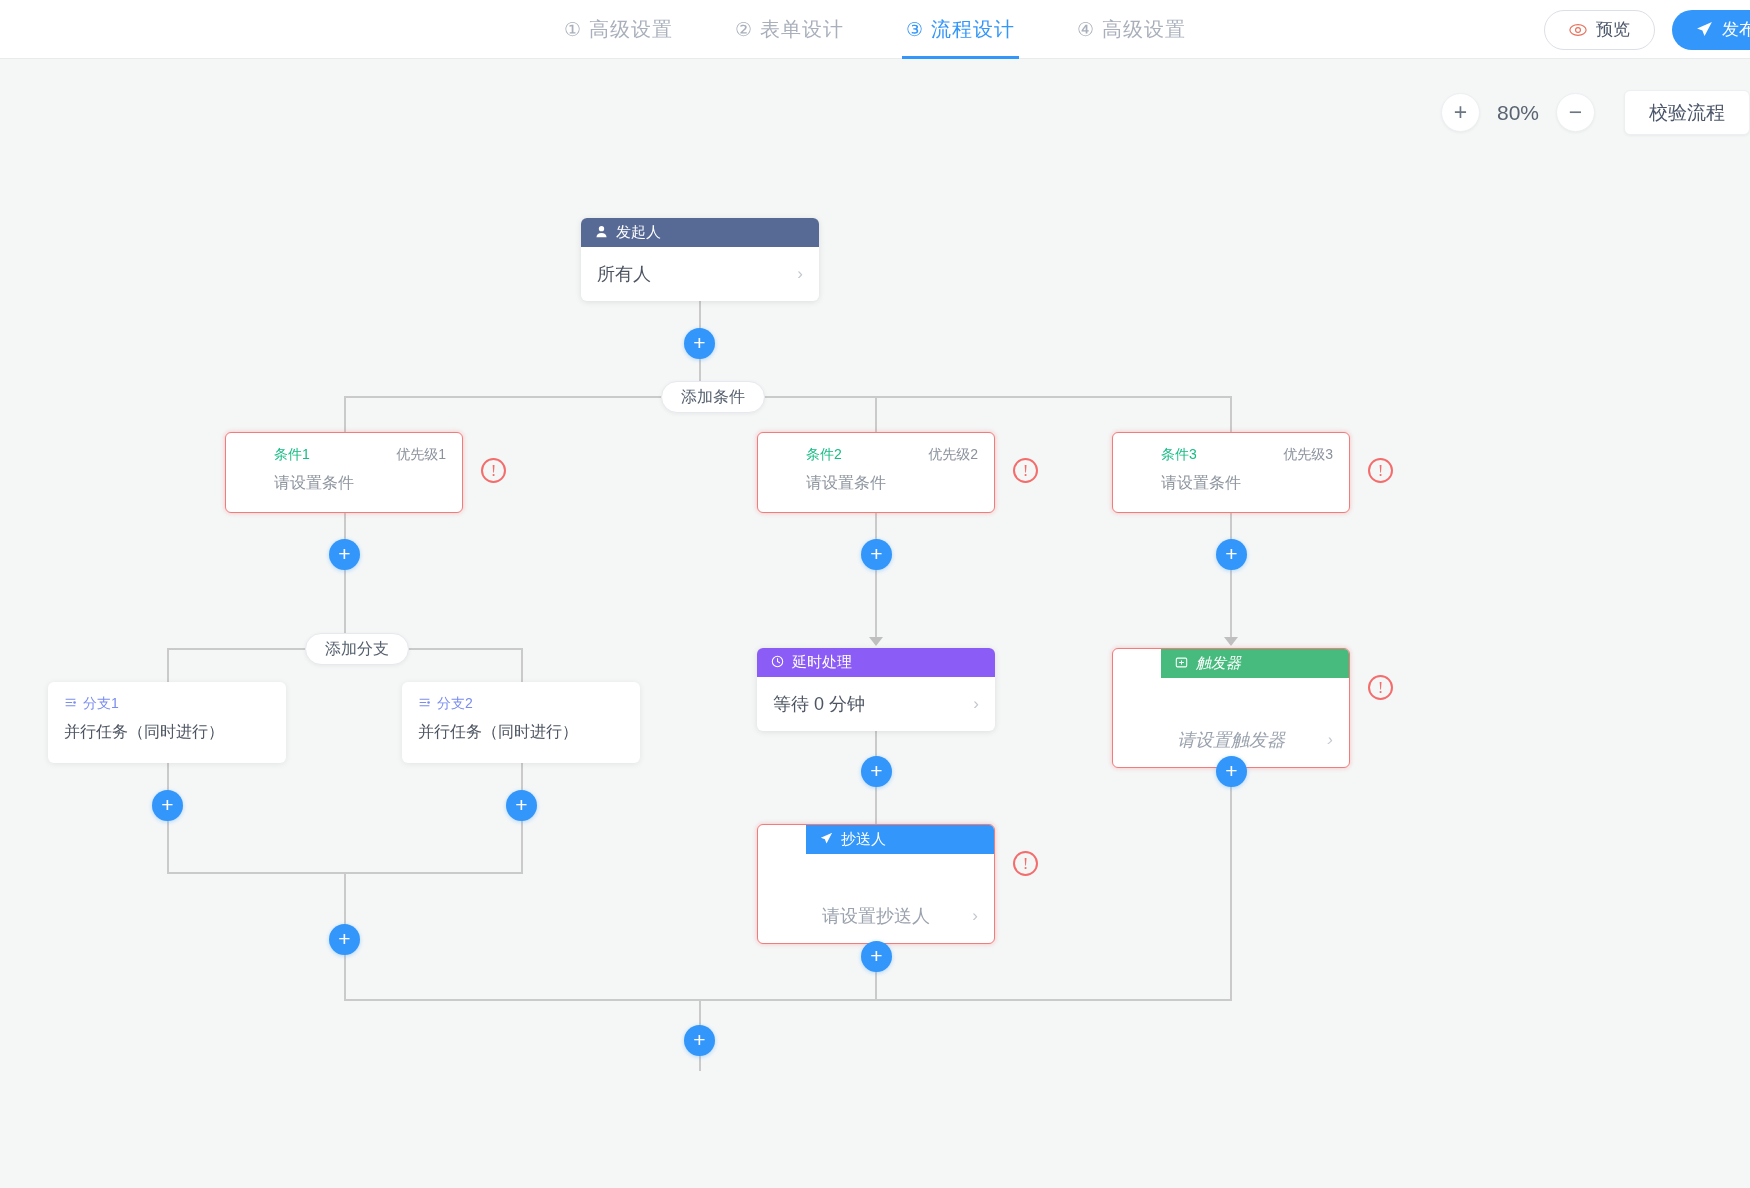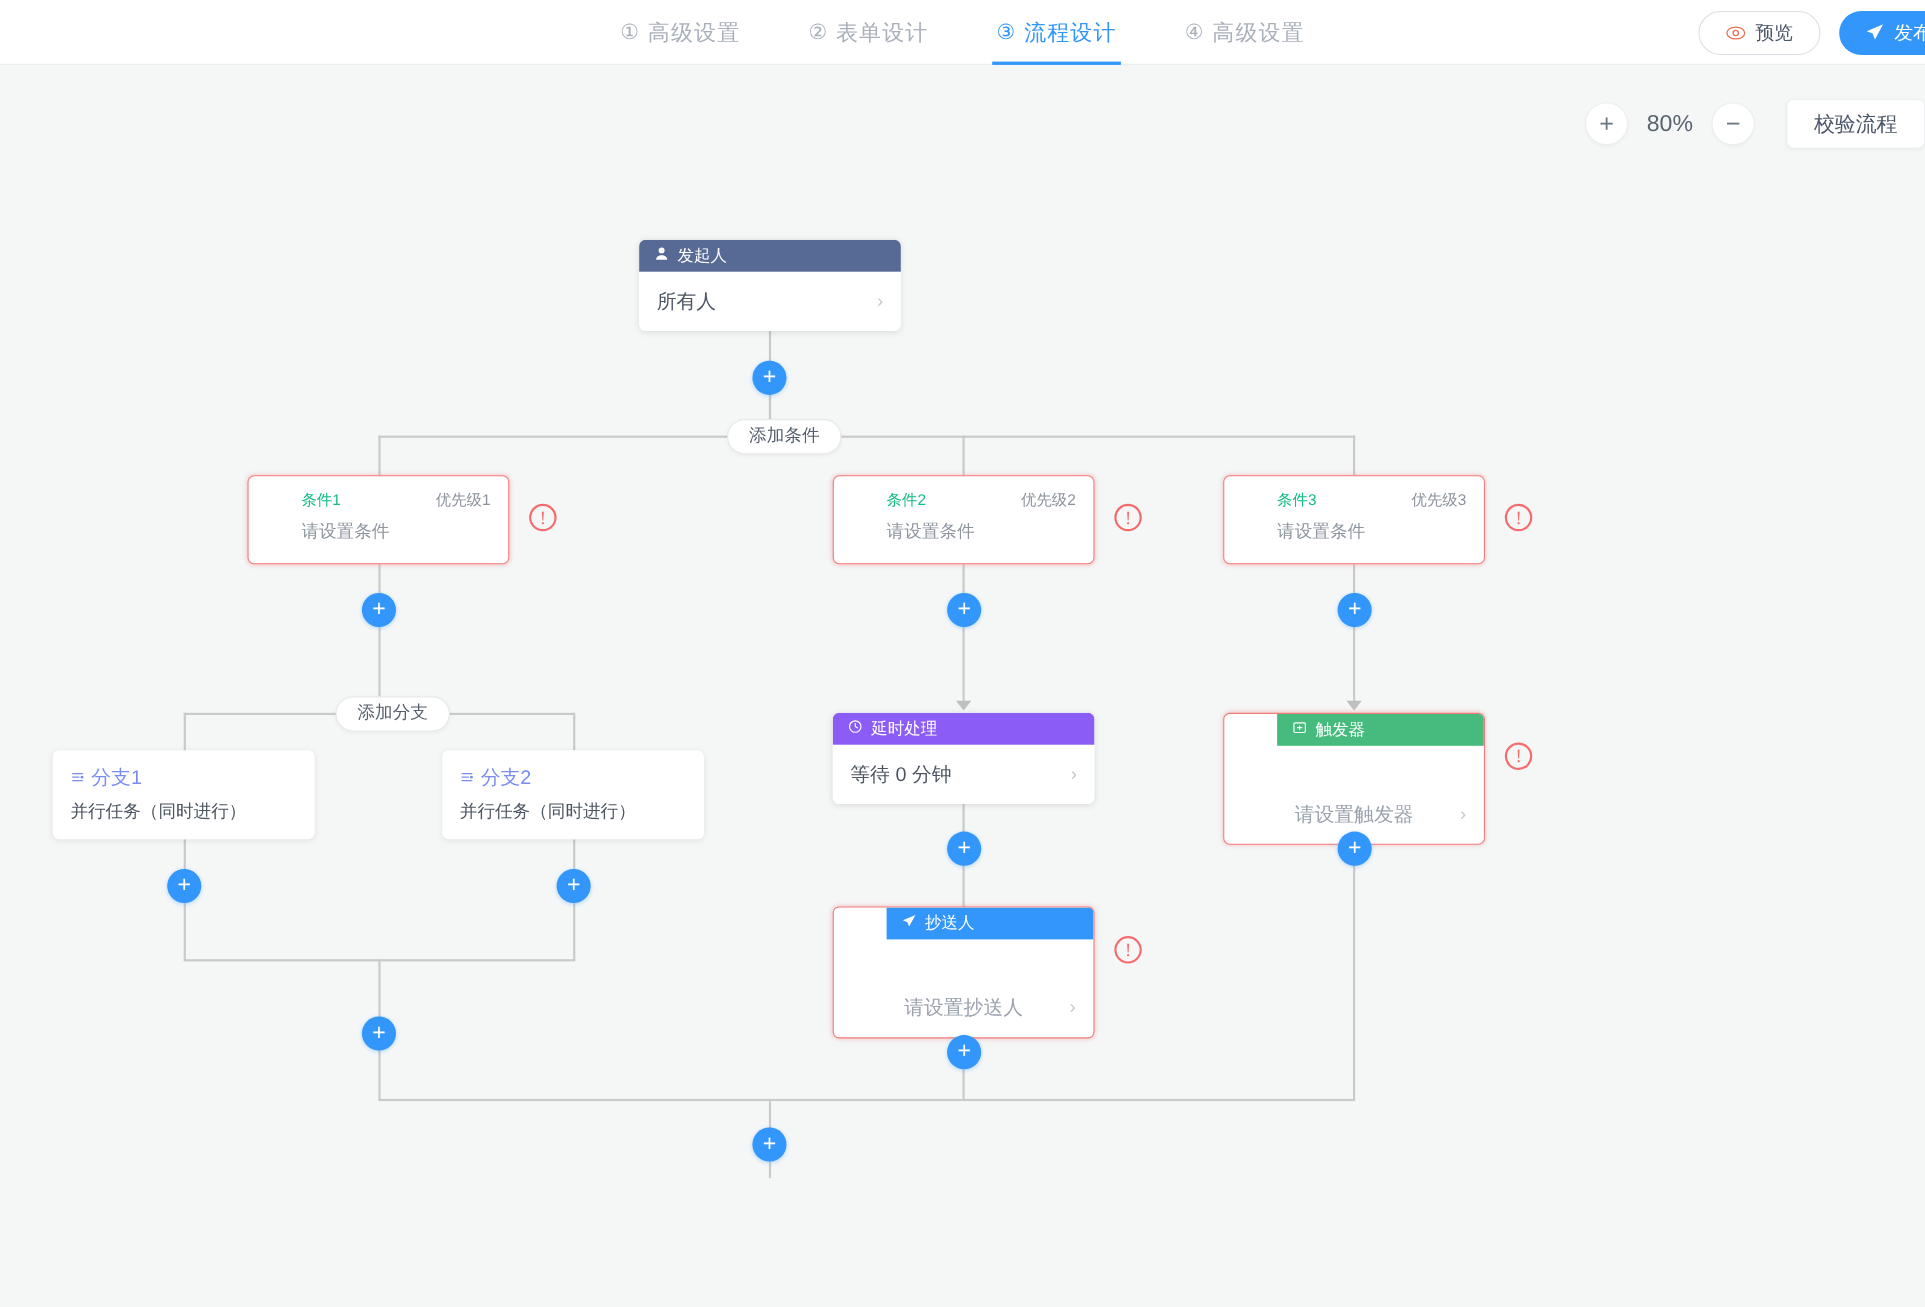--- a/index.html
+++ b/index.html
@@ -127,21 +127,21 @@
     display: flex; align-items: center; justify-content: space-between;
     font-size: 14px; margin-bottom: 9px;
   }
   .cond-name { color: #15bc83; }
   .cond-prio { color: #8b929c; }
   .cond-body { font-size: 16px; color: #4d5562; }
   .cond-body.placeholder { color: #8e959f; }
 
   .err-outline { border: 1px solid #f17c7c; box-shadow: 0 0 5px rgba(241,124,124,.45); padding-left: 48px; }
 
-  .branch-top { display: flex; align-items: center; gap: 6px; font-size: 18px; color: #7a8cf0; margin-bottom: 9px; }
+  .branch-top { display: flex; align-items: center; gap: 6px; font-size: 14px; color: #7a8cf0; margin-bottom: 9px; }
 
   
   .errbadge {
     position: absolute; width: 25px; height: 25px; border-radius: 50%;
     border: 2px solid #f56c6c; color: #f56c6c; z-index: 7;
     font-size: 17px; line-height: 21px; text-align: center;
     font-family: "Liberation Serif", serif; background: transparent;
   }
 </style>
 </head>
@@ -335,21 +335,21 @@
   </div>
   <div class="errbadge" style="left:1013px; top:792px;">!</div>
 
   <div class="vline" style="left:875px; top:848px; height:93px;"></div>
   <div class="plus" style="left:861px; top:882px;">+</div>
 
   <div class="vline" style="left:1230px; top:454px; height:130px;"></div>
   <div class="plus" style="left:1216px; top:480px;">+</div>
   <div class="arrow" style="left:1224px; top:578px;"></div>
 
-  <div class="node err-outline" style="left:1112px; top:589px;">
+  <div class="node err-outline" style="left:1112px; top:589px;font-style:italic;">
     <div class="node-hd hd-trigger">
       <span>
         <svg width="13" height="13" viewBox="0 0 16 16">
             <rect x="1.6" y="2.6" width="12.8" height="10.8" rx="1.4" fill="none" stroke="#fff" stroke-width="1.3"></rect>
             <path d="M5 8h6M8 5.5v5" stroke="#fff" stroke-width="1.2"></path>
           </svg>
       </span>
       <span>触发器</span>
     </div>
     <div class="node-bd placeholder">

